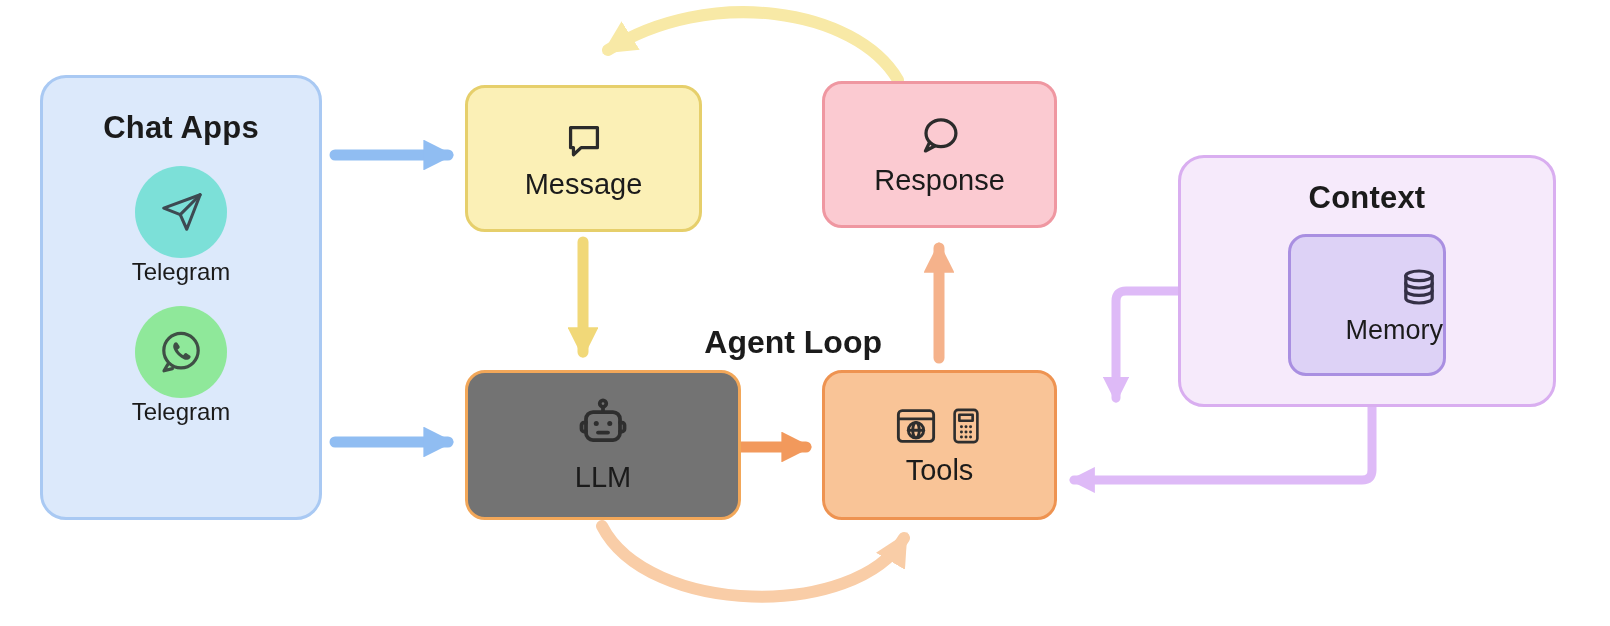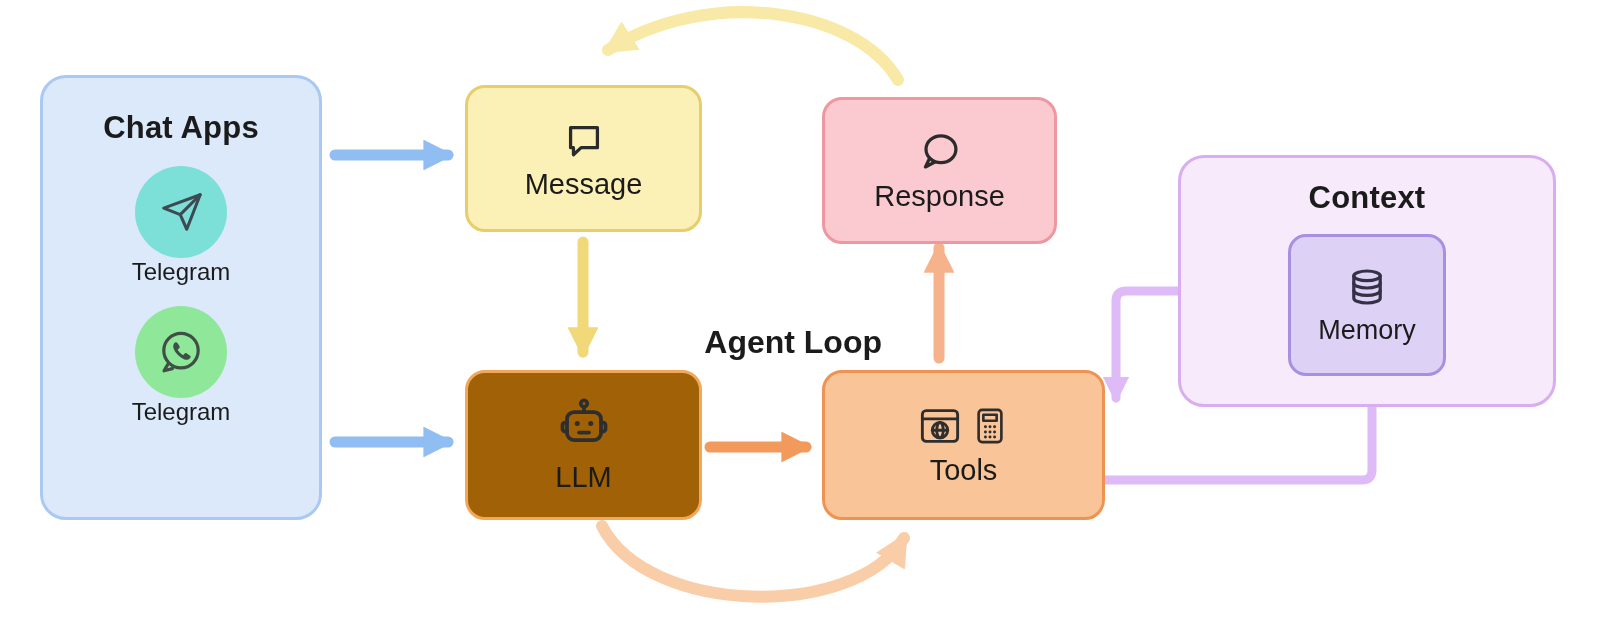--- a/index.html
+++ b/index.html
@@ -14,33 +14,33 @@
   #chat-apps{left:40px;top:75px;width:282px;height:445px;background:#dce9fb;border:3px solid #a9c9f3;border-radius:26px;padding-top:32px;}
   .panel-title{font-size:31px;font-weight:600;letter-spacing:.2px;}
   .app-circle{width:92px;height:92px;border-radius:50%;display:flex;align-items:center;justify-content:center;margin-top:20px;}
   .app-circle.telegram{background:#7ce0d8;}
   .app-circle.whatsapp{background:#8fe89a;}
   .app-label{font-size:24px;margin-top:0;}
 
   
   .node{border-style:solid;border-width:3px;border-radius:20px;justify-content:center;gap:5px;}
   #message{left:465px;top:85px;width:237px;height:147px;background:#fbf0b6;border-color:#e6cf6b;}
-  #response{left:822px;top:97px;width:235px;height:147px;background:#fbcad1;border-color:#ef97a1;align-items:center;}
-  #llm{left:465px;top:370px;width:237px;height:150px;background:#a16207;border-color:#f2a759;}
-  #tools{left:822px;top:370px;width:283px;height:150px;background:#f9c497;border-color:#ee9351;}
+  #response{left:822px;top:81px;width:235px;height:147px;background:#fbcad1;border-color:#ef97a1;align-items:center;}
+  #llm{left:465px;top:370px;width:276px;height:150px;background:#737373;border-color:#f2a759;}
+  #tools{left:822px;top:370px;width:235px;height:150px;background:#f9c497;border-color:#ee9351;}
   .node-label{font-size:29px;}
   .icon-row{display:flex;align-items:center;gap:6px;}
 
   
   #agent-loop{position:absolute;left:632px;top:284px;width:250px;text-align:right;font-size:32px;font-weight:600;z-index:1;margin-top:40px;}
 
   
   #context{left:1178px;top:155px;width:378px;height:252px;background:#f6eafb;border:3px solid #d9aef0;border-radius:26px;padding-top:22px;}
   .ctx-row{display:flex;gap:18px;margin-top:18px;}
-  .ctx-box{width:158px;height:142px;border-radius:18px;border:3px solid;box-sizing:border-box;display:flex;flex-direction:column;align-items:center;justify-content:center;gap:2px;}
+  .ctx-box{width:158px;height:142px;border-radius:18px;border:3px solid;box-sizing:border-box;display:flex;flex-direction:column;align-items:flex-end;justify-content:center;gap:2px;}
   #memory{background:#ddd2f6;border-color:#a98fe1;}
   #skills{background:#dfa9f2;border-color:#b763dd;}
   .ctx-label{font-size:27px;}
 </style>
 </head>
 <body>
 
 <div class="canvas">
 
   <svg class="arrow-layer" viewBox="0 0 1610 626" xmlns="http://www.w3.org/2000/svg">

